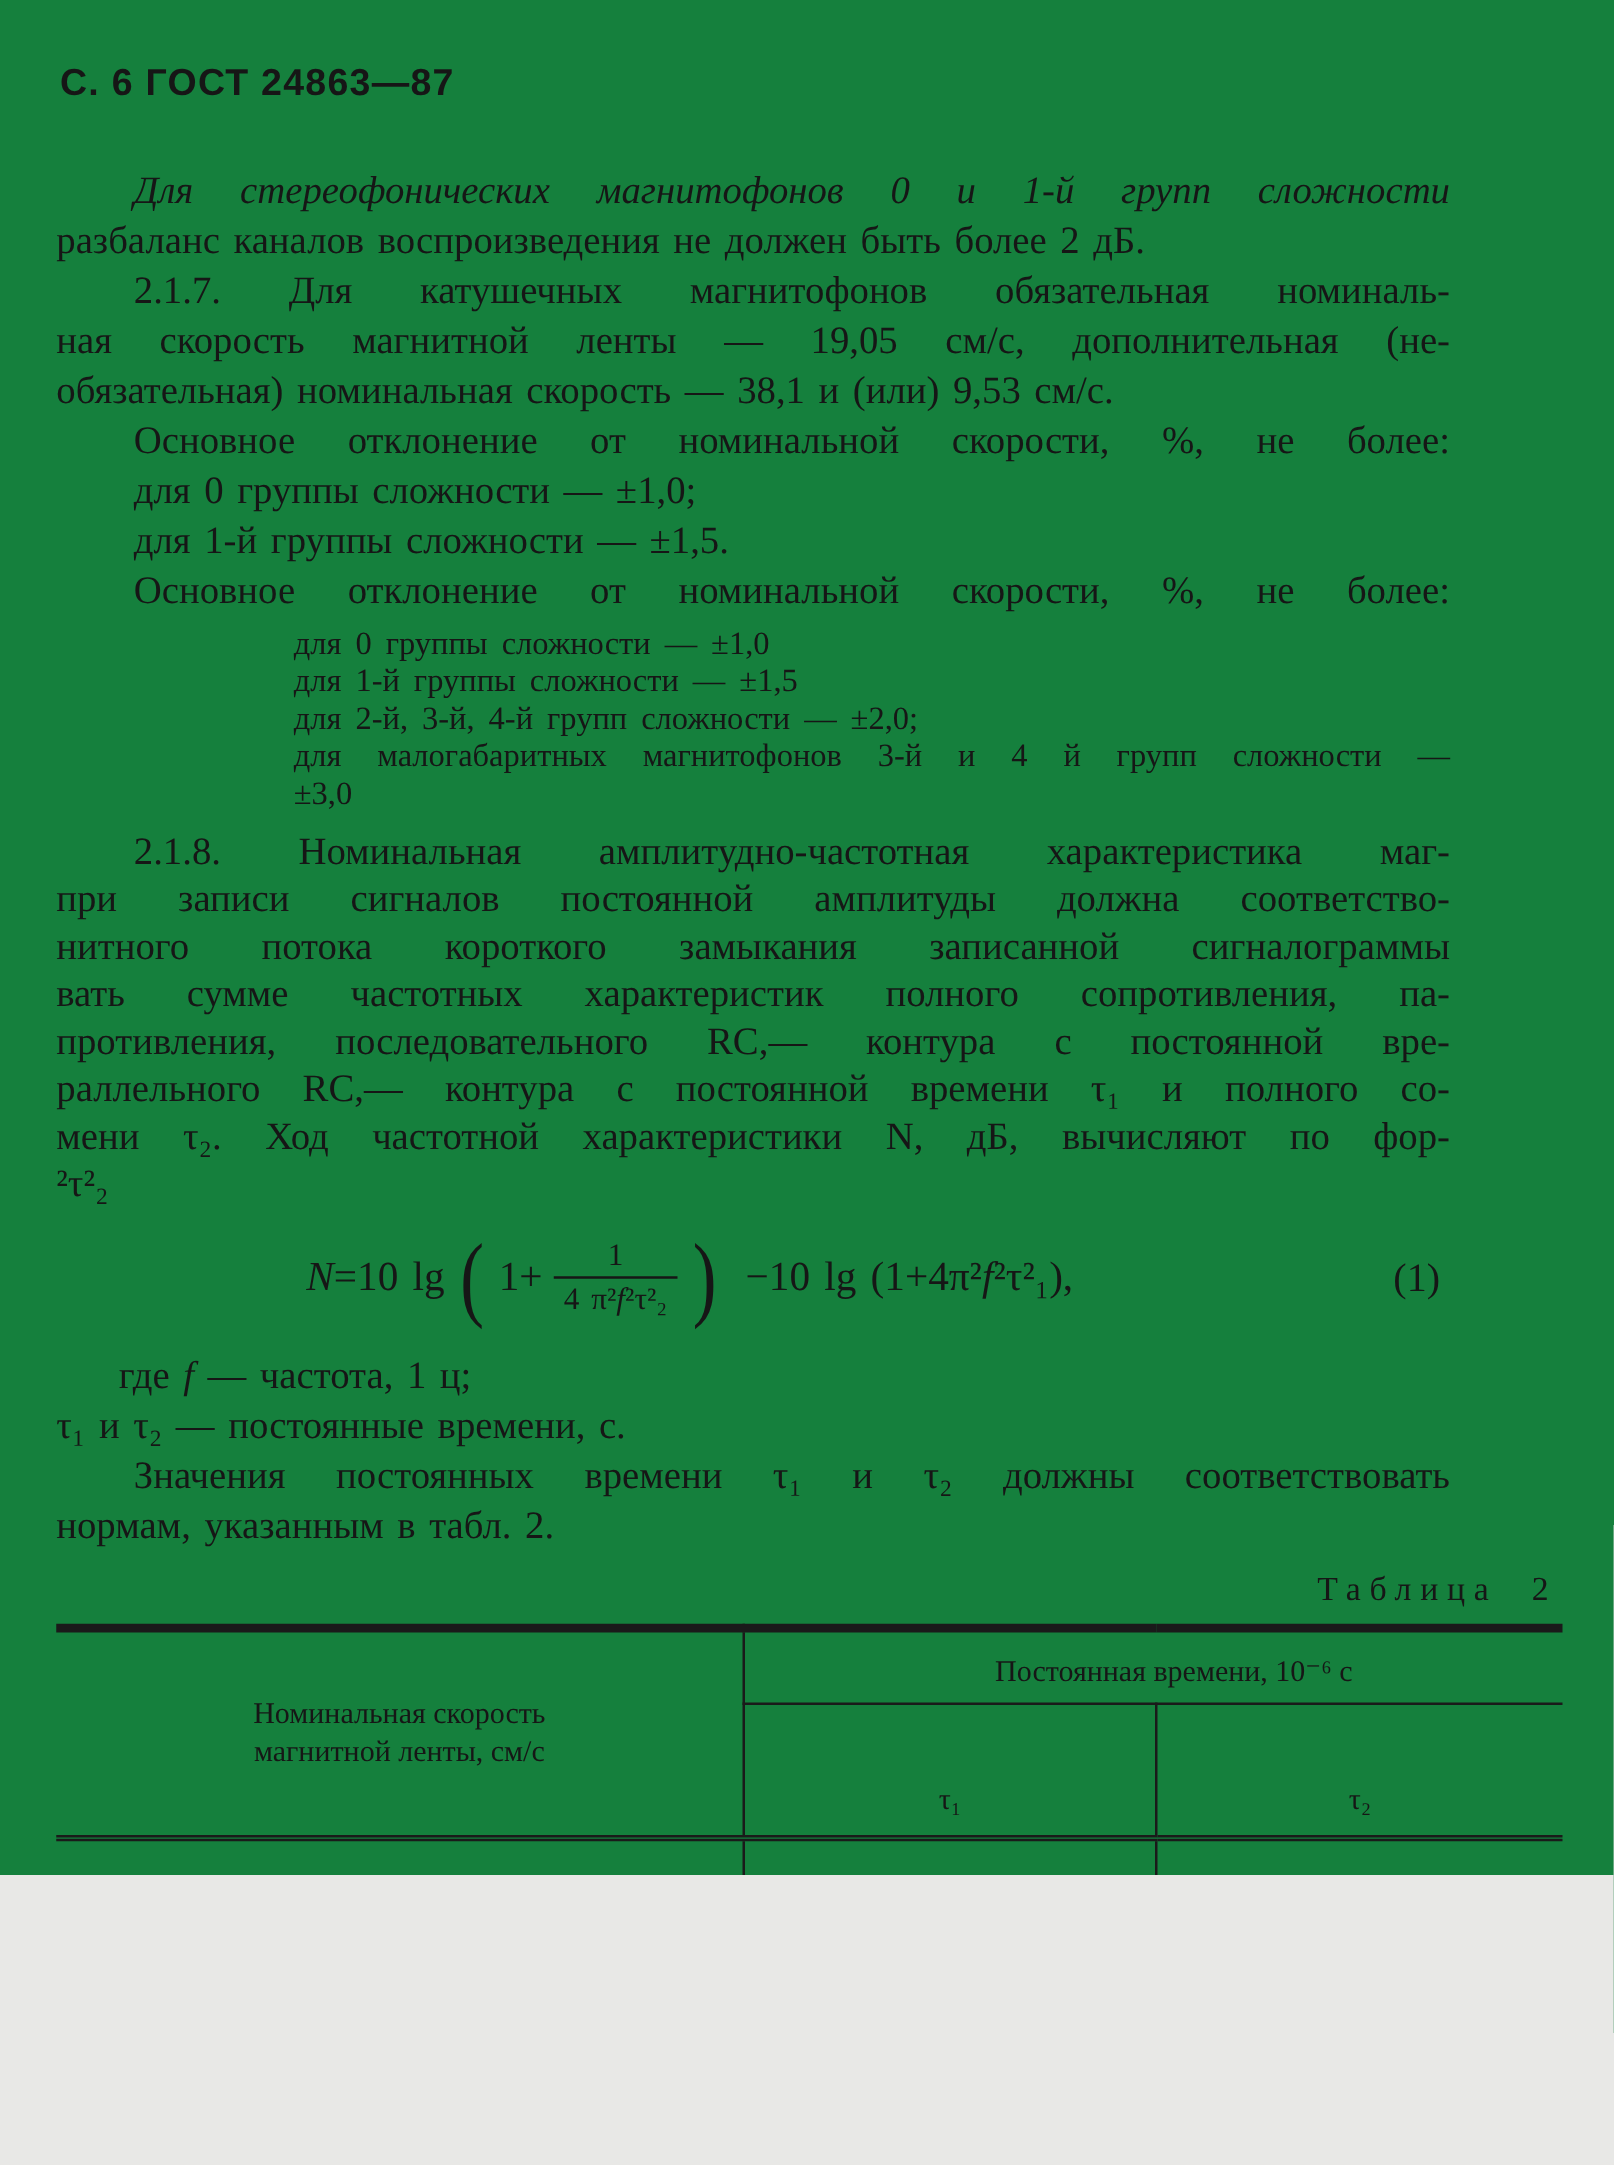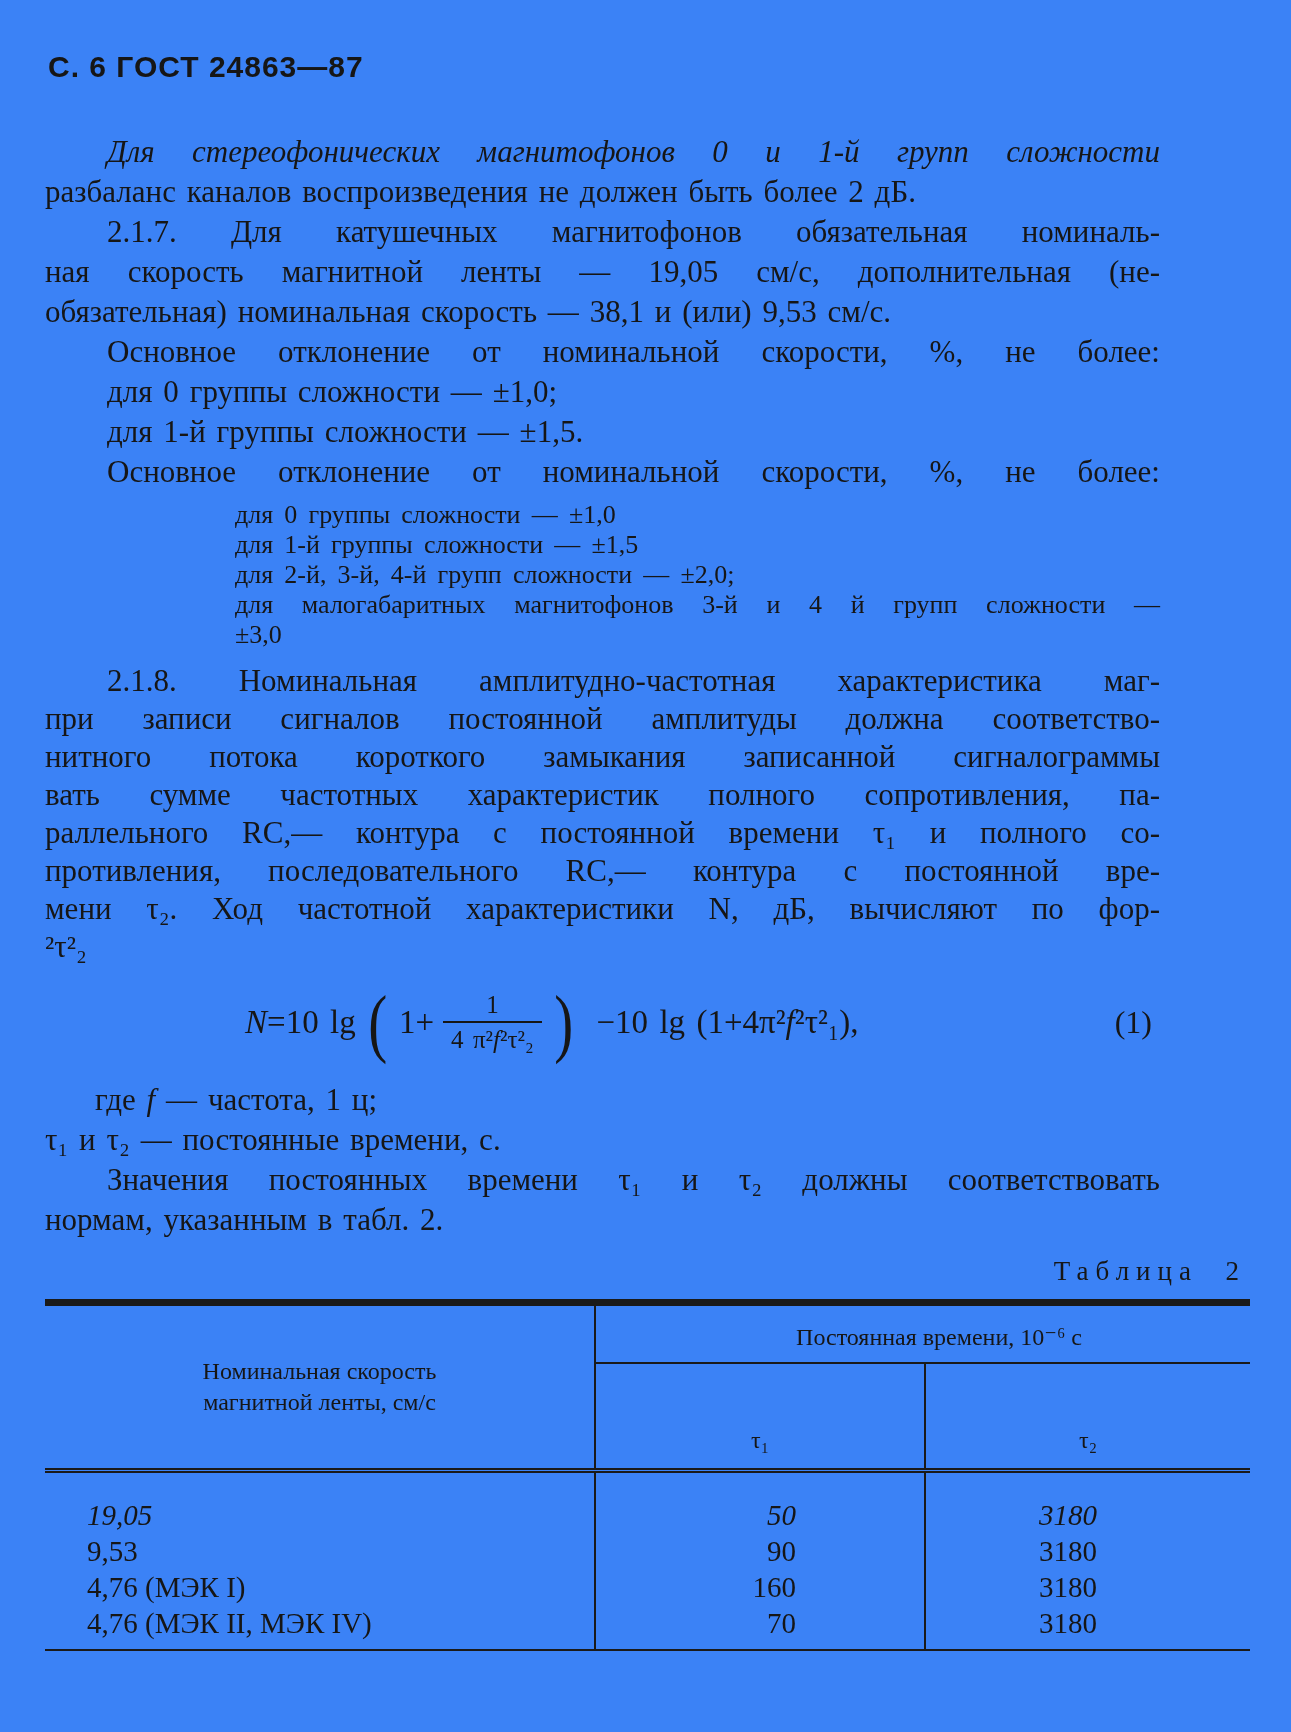--- a/index.html
+++ b/index.html
@@ -1,17 +1,17 @@
 <!DOCTYPE html>
 <html><head>
 <meta charset="utf-8">
 <style>
   html,body { margin:0; padding:0; background:#e8e8e6; }
   .page {
-    width:1291px; height:1732px; margin:0 auto; background:#3b82f6;
+    width:1291px; height:1500px; margin:0 auto; background:#15803d;
     position:relative; overflow:hidden; color:#161616;
     font-family:"Liberation Serif","DejaVu Serif",serif;
   }
   .doc-header {
     margin:50px 0 0 48px;
     font-family:"Liberation Sans","DejaVu Sans",sans-serif;
     font-weight:bold; font-size:30px; letter-spacing:1px;
   }
   .body-text { margin:48px 0 0 45px; width:1115px; font-size:31px; line-height:40px; word-spacing:0.10em; }
   .para, .line { margin:0; }
@@ -104,22 +104,22 @@
         <div class="tline">для 2-й, 3-й, 4-й групп сложности — ±2,0;</div>
         <div class="tline">для малогабаритных магнитофонов 3-й и 4 й групп сложности —</div>
         <div class="tline tline-last">±3,0</div>
       </div>
 
     <div class="para just indent p218">
         <div class="tline">2.1.8. Номинальная амплитудно-частотная характеристика маг-</div>
         <div class="tline">при записи сигналов постоянной амплитуды должна соответство-</div>
         <div class="tline">нитного потока короткого замыкания записанной сигналограммы</div>
         <div class="tline">вать сумме частотных характеристик полного сопротивления, па-</div>
+        <div class="tline">противления, последовательного RC,— контура с постоянной вре-</div>
         <div class="tline">раллельного RC,— контура с постоянной времени τ₁ и полного со-</div>
-        <div class="tline">противления, последовательного RC,— контура с постоянной вре-</div>
         <div class="tline">мени τ₂. Ход частотной характеристики N, дБ, вычисляют по фор-</div>
         <div class="tline tline-last">²τ²₂</div>
       </div>
 
     <div class="formula-row">
       <div class="formula">
         <span><span class="fvar">N</span><span>=10 lg</span></span>
         <span class="bigparen">(</span>
         <span>1+</span>
         <span class="frac">

